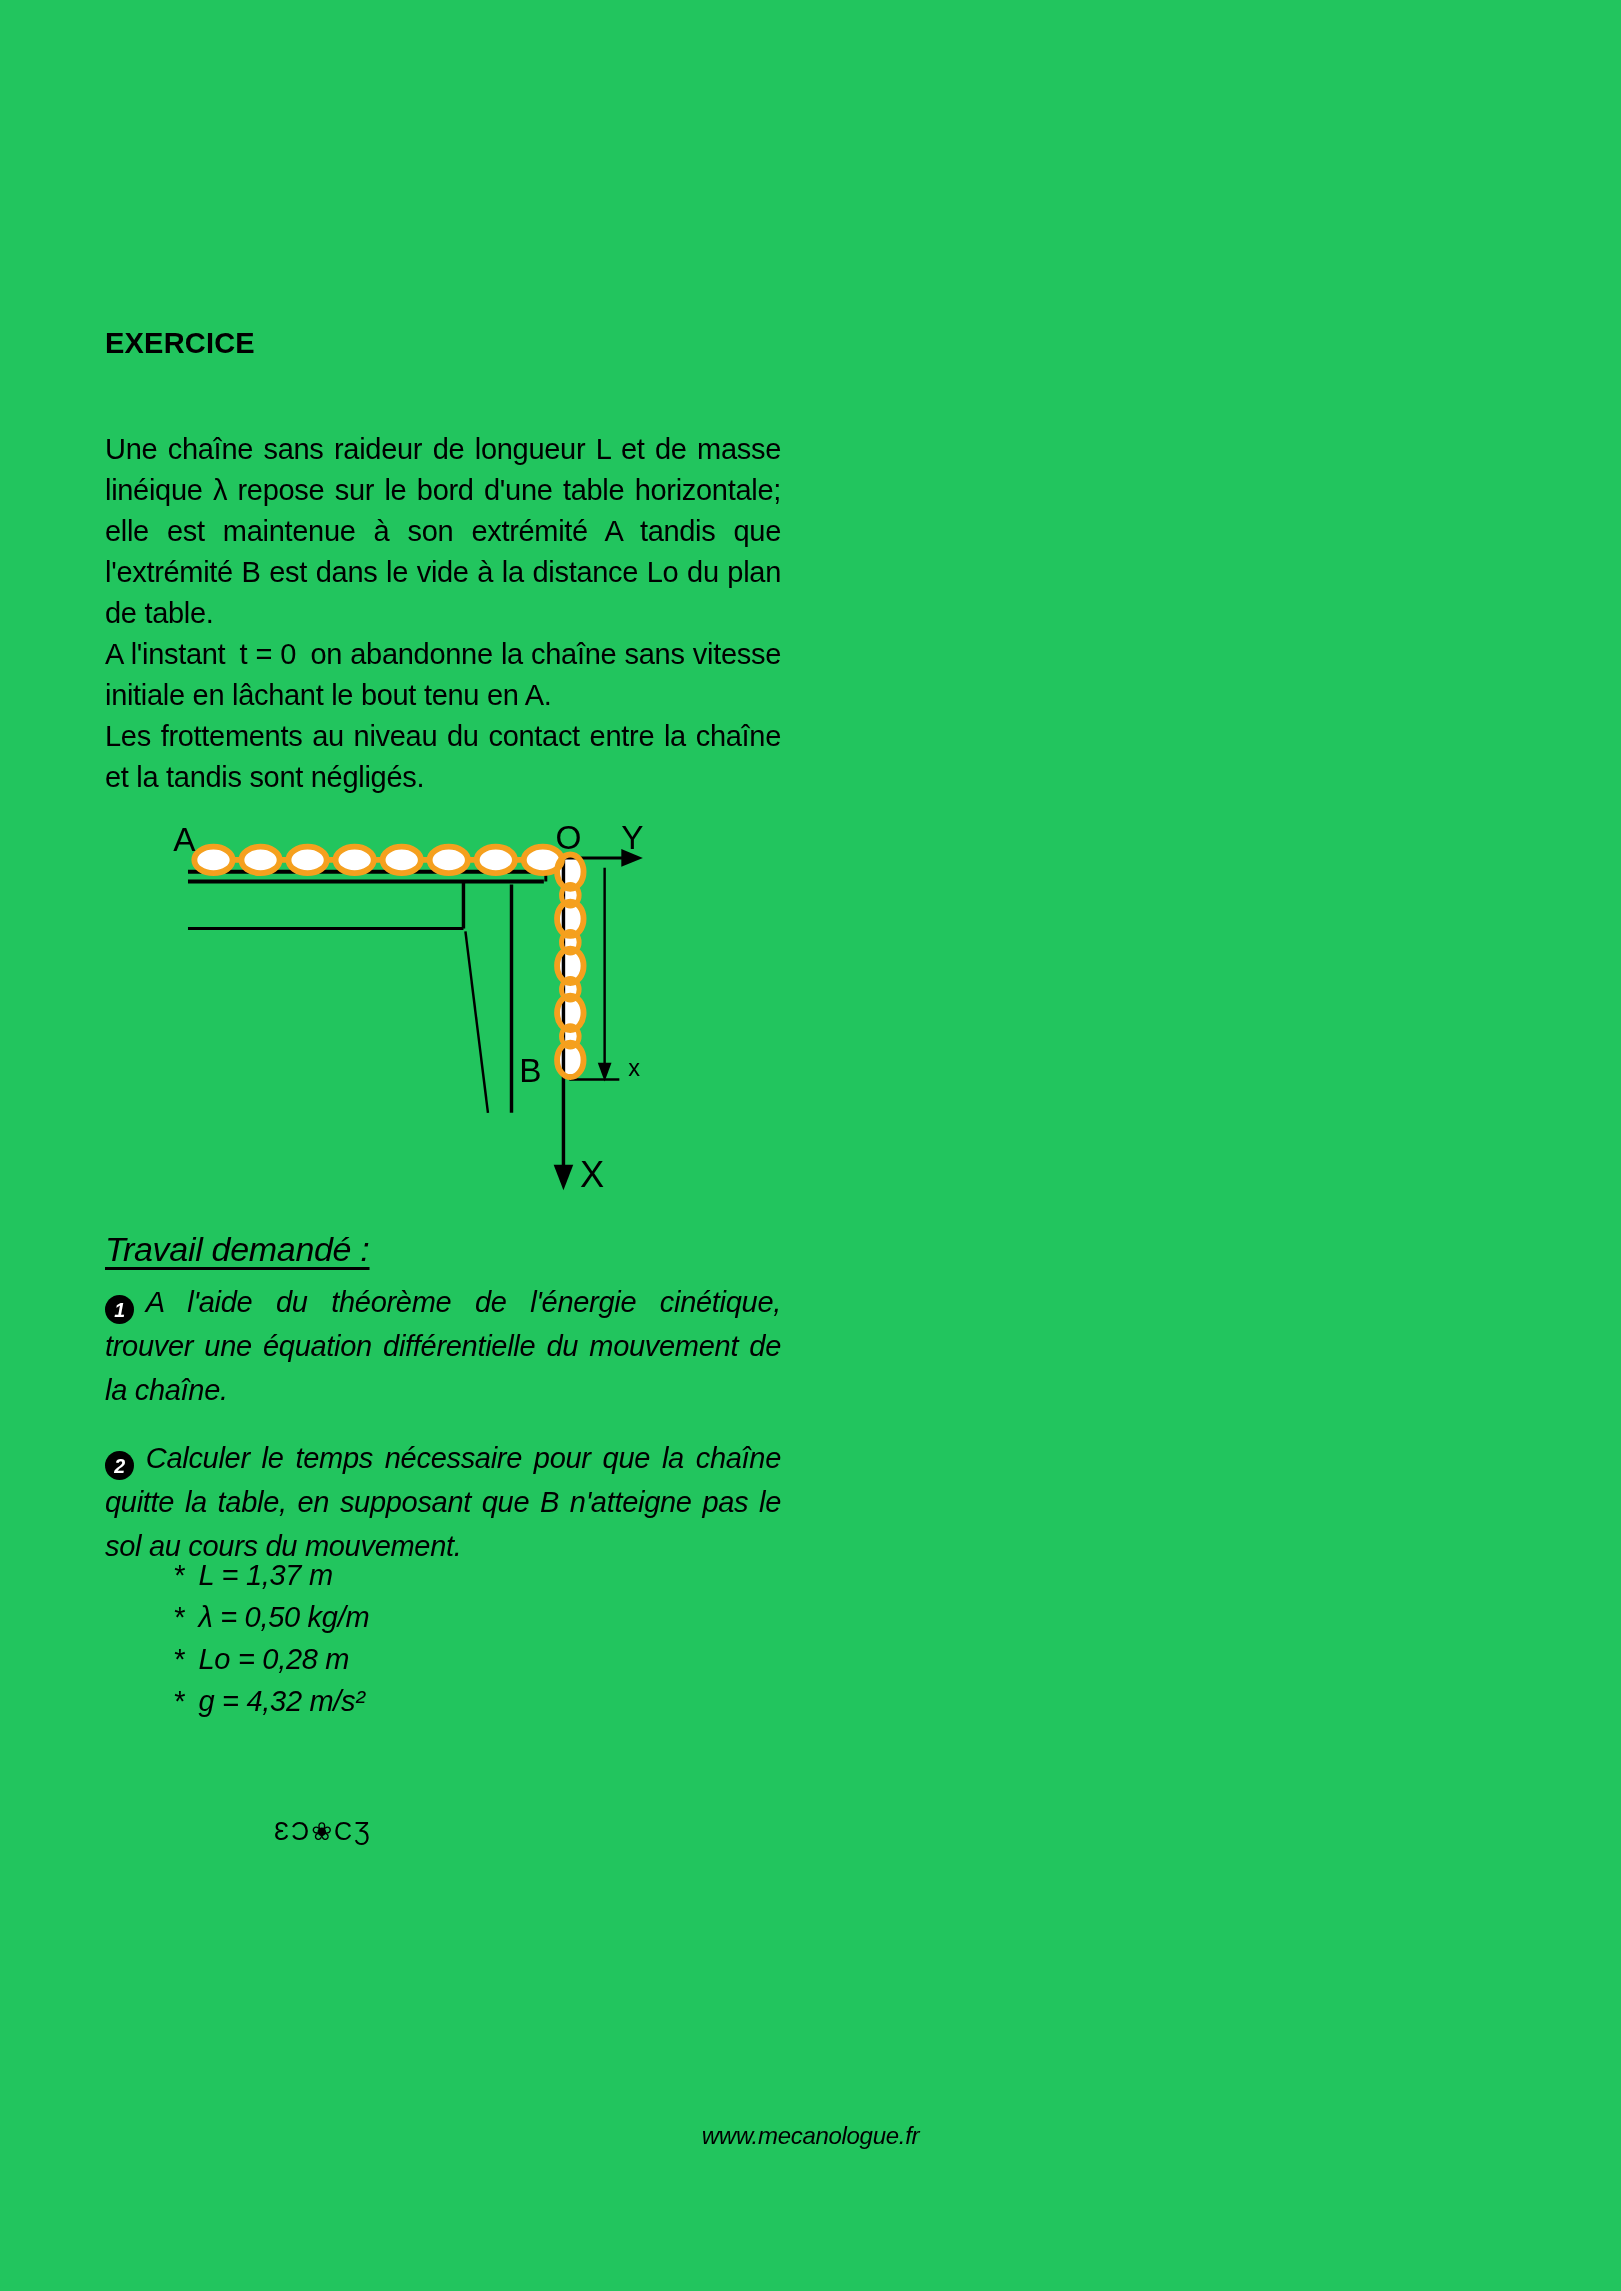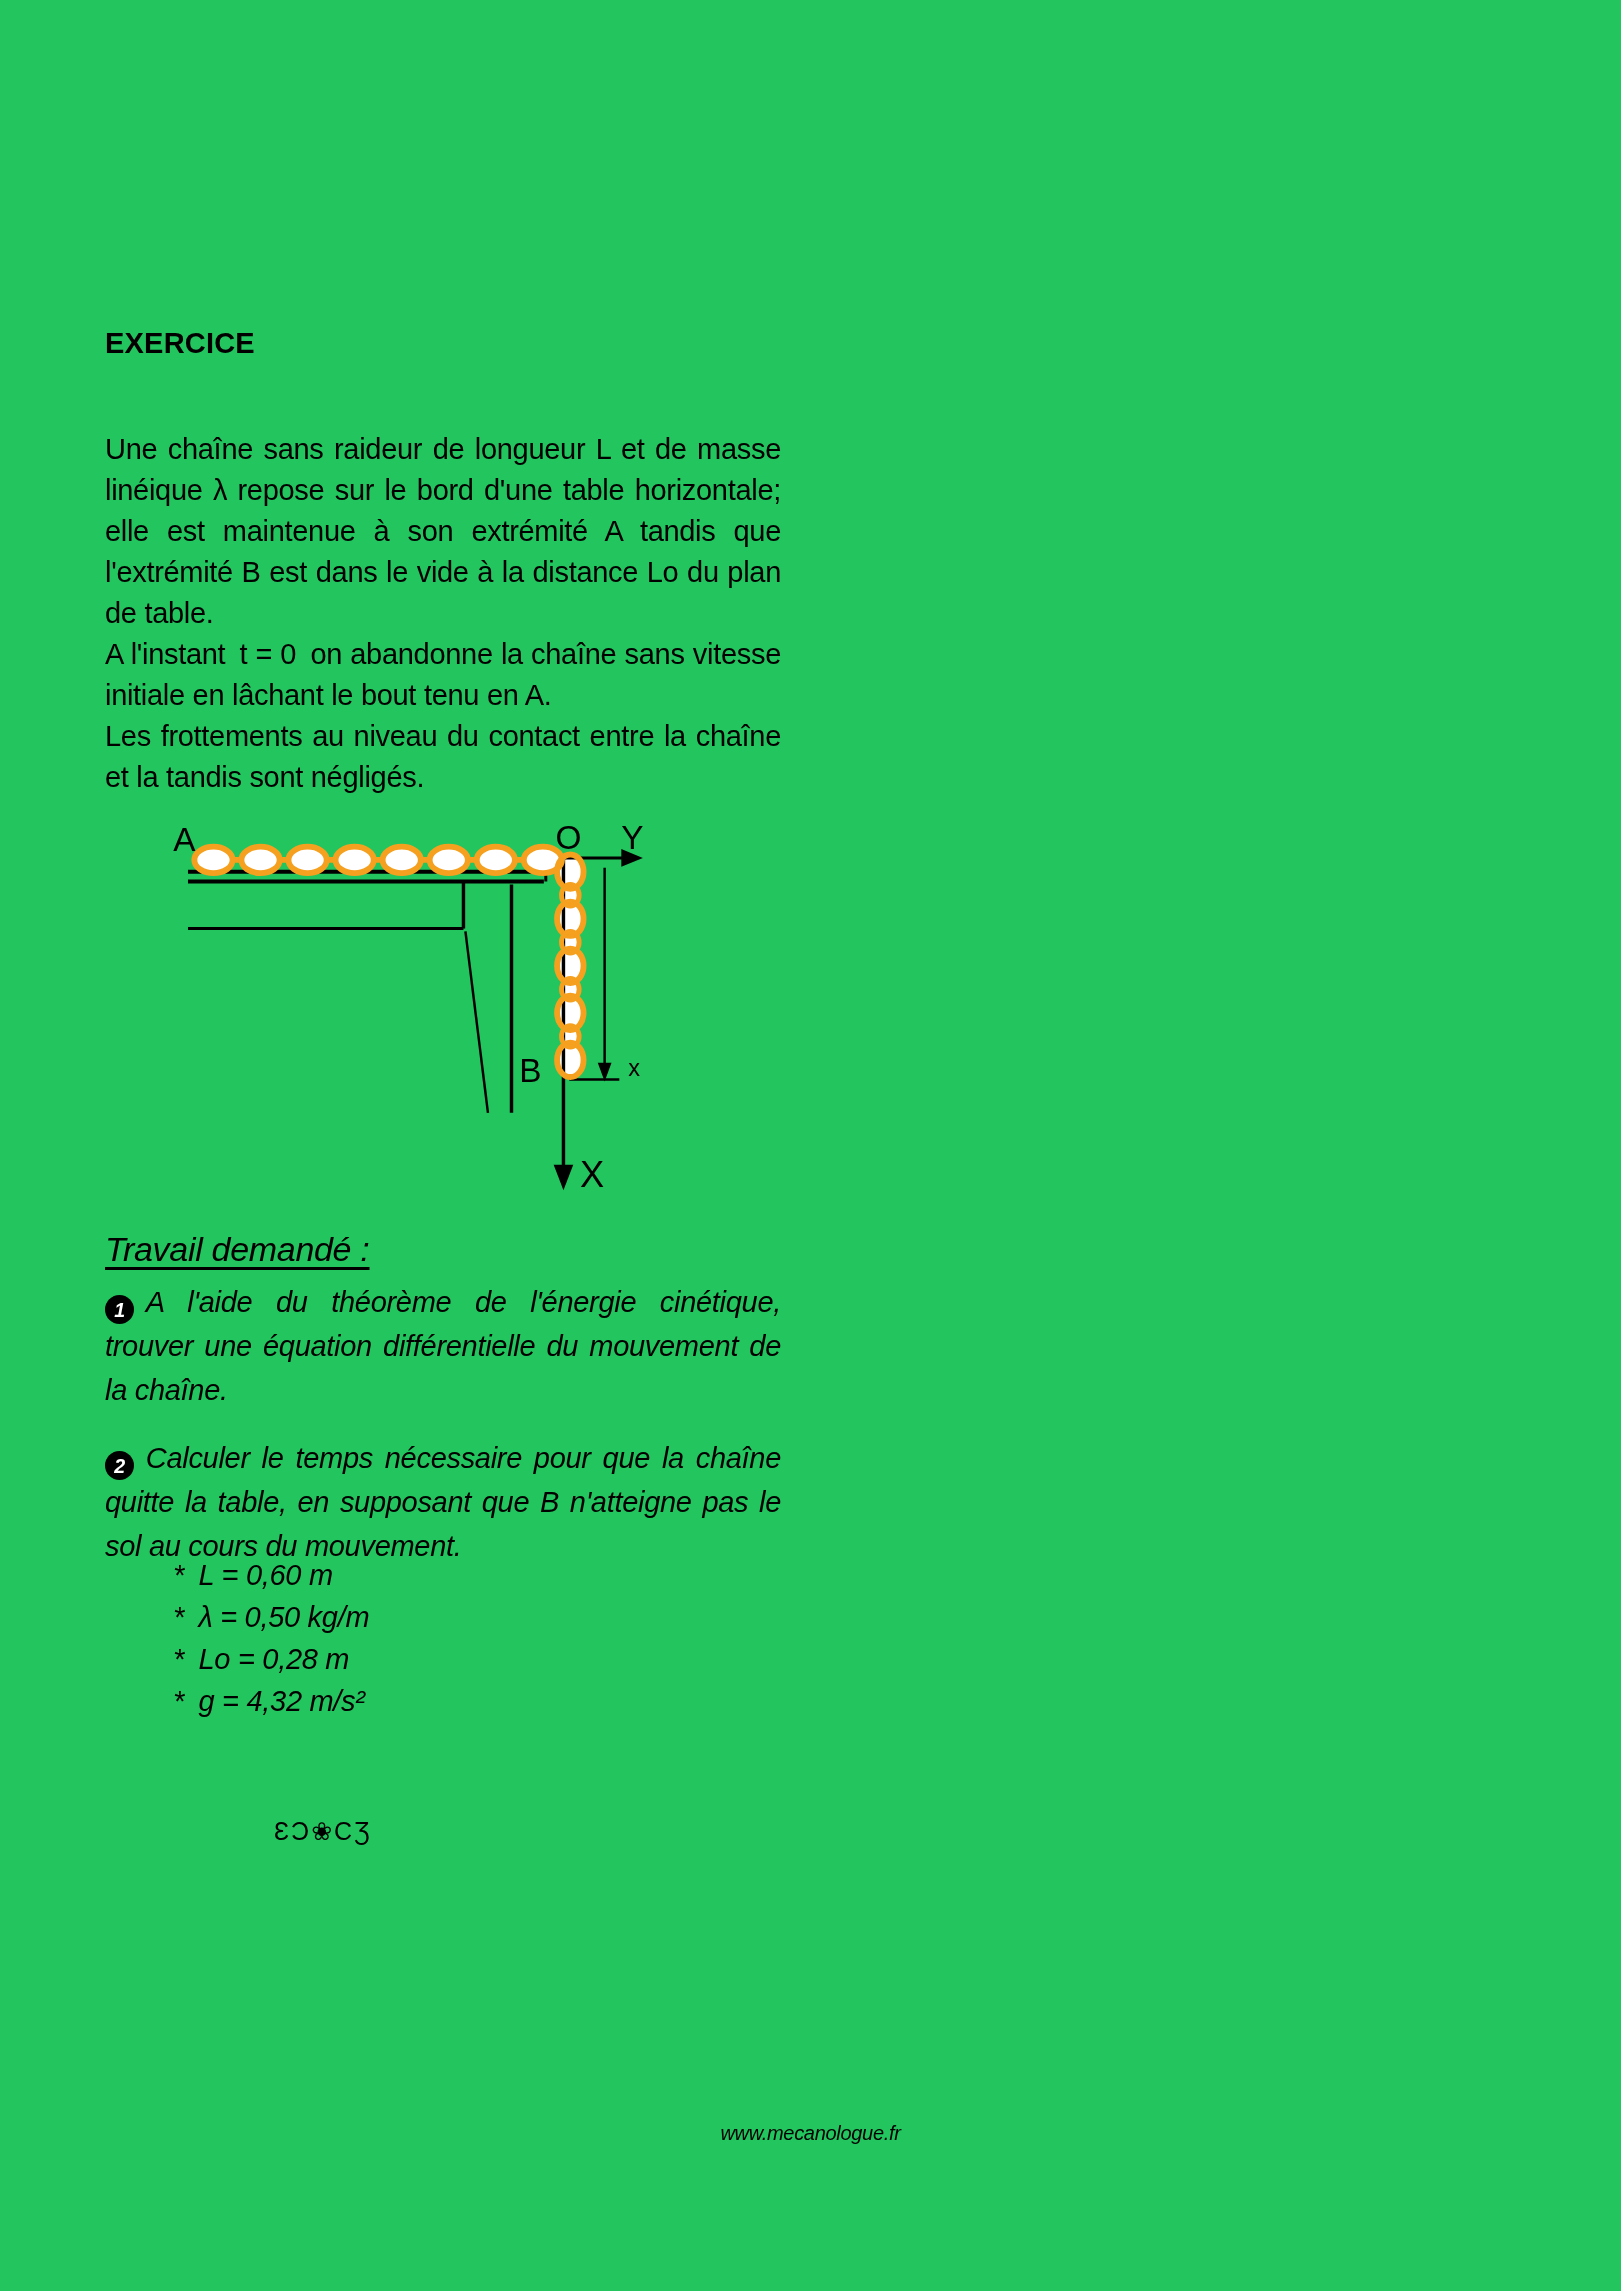--- a/index.html
+++ b/index.html
@@ -46,21 +46,21 @@
     font-size:29px;line-height:42px;font-style:italic;letter-spacing:-0.3px;
   }
   .val-row{display:flex;}
   .val-bullet{width:25.5px;flex:0 0 25.5px;}
   .ornament{
     position:absolute;left:274px;top:1817px;
     font-size:25px;letter-spacing:2px;
   }
   .footer{
     position:absolute;left:0;top:2122px;width:100%;
-    text-align:center;font-size:20px;font-style:italic;letter-spacing:-0.3px;
+    text-align:center;font-size:24px;font-style:italic;letter-spacing:-0.3px;
   }
 </style>
 </head>
 <body>
 
 <div class="page">
 
   <div class="doc-title">EXERCICE</div>
 
   <div class="intro">
@@ -154,21 +154,21 @@
     <span class="num-circle">1</span><span>A l'aide du théorème de l'énergie cinétique, trouver une équation différentielle du mouvement de la chaîne.</span>
   </p>
 
   <p class="work-item second">
     <span class="num-circle">2</span><span>Calculer le temps nécessaire pour que la chaîne quitte la table, en supposant que B n'atteigne pas le sol au cours du mouvement.</span>
   </p>
 
   <div class="values">
     <div class="val-row">
       <span class="val-bullet">*</span>
-      <span>L = 0,60 m</span>
+      <span>L = 1,37 m</span>
     </div>
     <div class="val-row">
       <span class="val-bullet">*</span>
       <span>λ = 0,50 kg/m</span>
     </div>
     <div class="val-row">
       <span class="val-bullet">*</span>
       <span>Lo = 0,28 m</span>
     </div>
     <div class="val-row">

